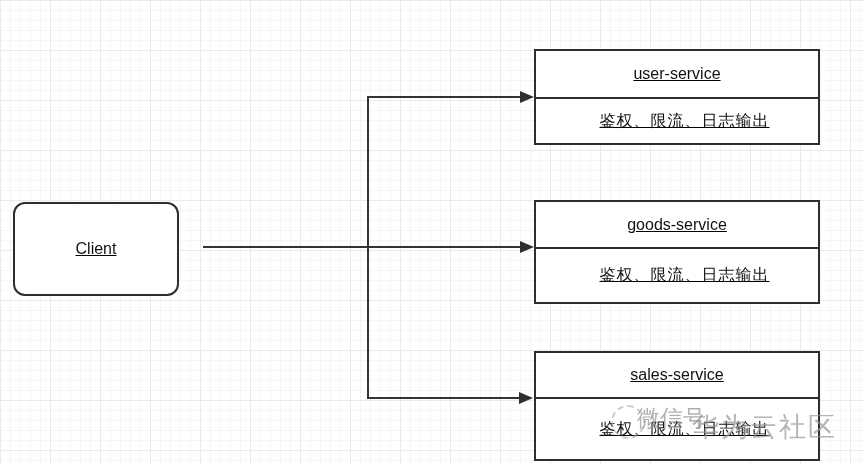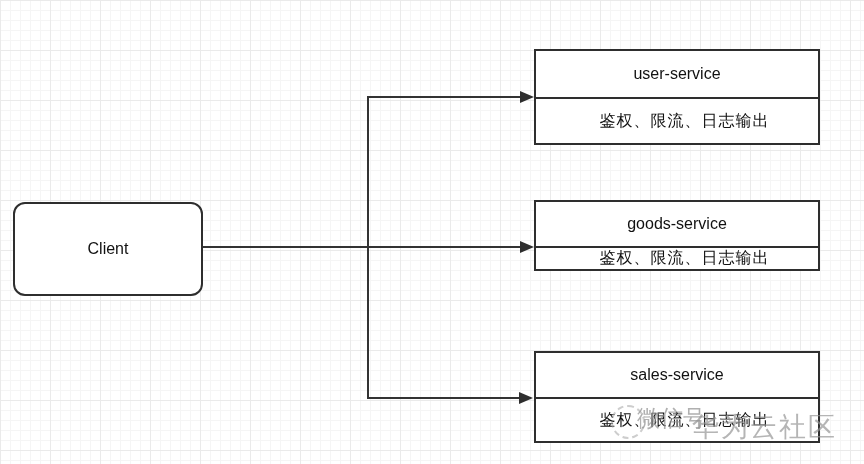--- a/index.html
+++ b/index.html
@@ -25,24 +25,25 @@
   #connectors {
     position: absolute;
     left: 0; top: 0;
     width: 864px; height: 464px;
   }
   .node {
     position: absolute;
     background: #ffffff;
     border: 2px solid #2e2e2e;
     box-sizing: border-box;
+    text-decoration: underline;
   }
   .client-node {
     left: 13px; top: 202px;
-    width: 190px; height: 94px;
+    width: 166px; height: 94px;
     border-radius: 12px;
     display: flex;
     align-items: center;
     justify-content: center;
   }
   .client-label {
     font-size: 16px;
     color: #111111;
   }
   .service-node {
@@ -64,23 +65,23 @@
     display: flex;
     align-items: center;
     justify-content: center;
     font-size: 16px;
     color: #111111;
     letter-spacing: 1px;
     margin-left: 15px;
   }
   #svc-user  { top: 49px;  height: 96px; }
   #svc-user  .service-title { height: 46px; }
-  #svc-goods { top: 200px; height: 71px; }
+  #svc-goods { top: 200px; height: 104px; }
   #svc-goods .service-title { height: 45px; }
-  #svc-sales { top: 351px; height: 92px; }
+  #svc-sales { top: 351px; height: 110px; }
   #svc-sales .service-title { height: 44px; }
 
   
   .wm { position: absolute; pointer-events: none; }
   .wm-circle {
     left: 611px; top: 405px;
     width: 30px; height: 30px;
     border: 2px dashed rgba(165,165,165,0.55);
     border-radius: 50%;
   }

